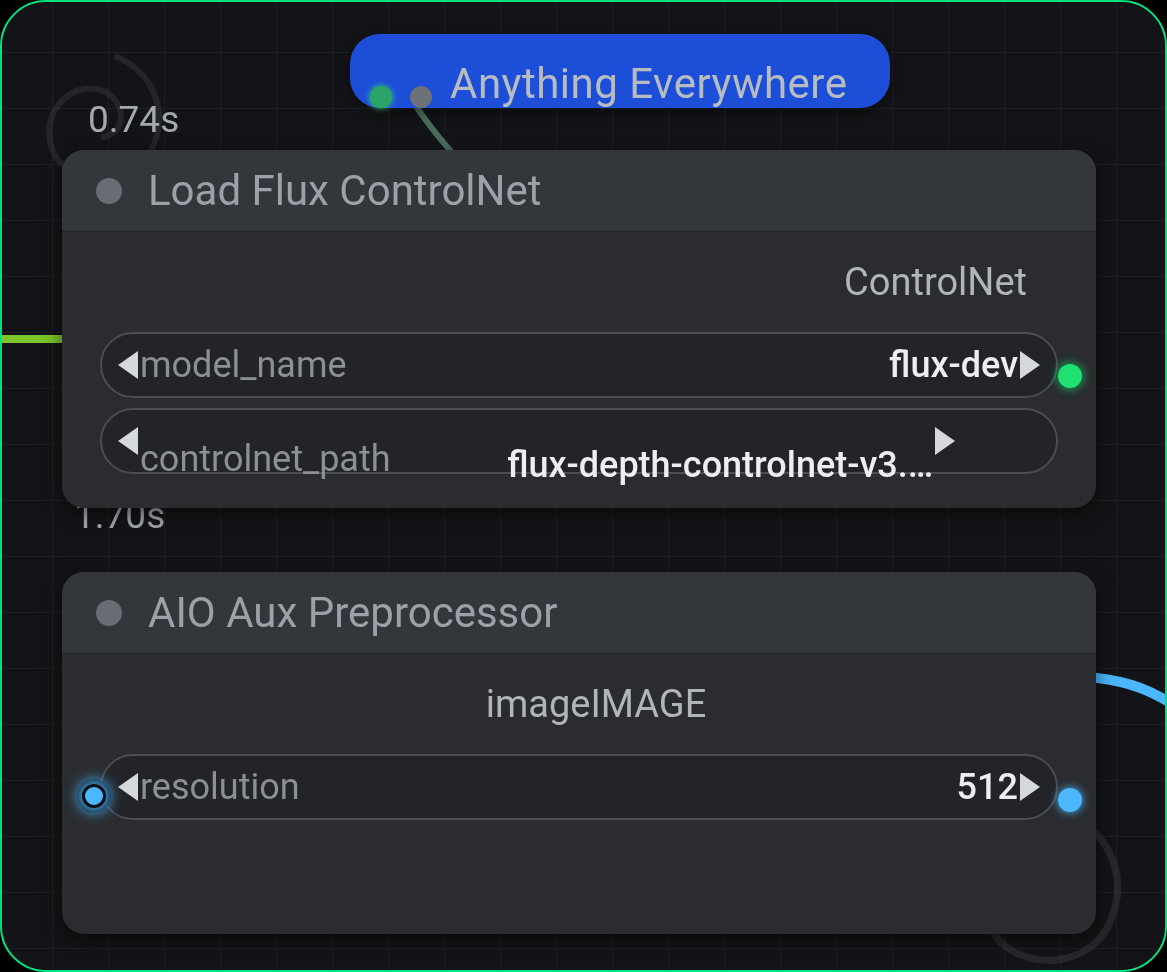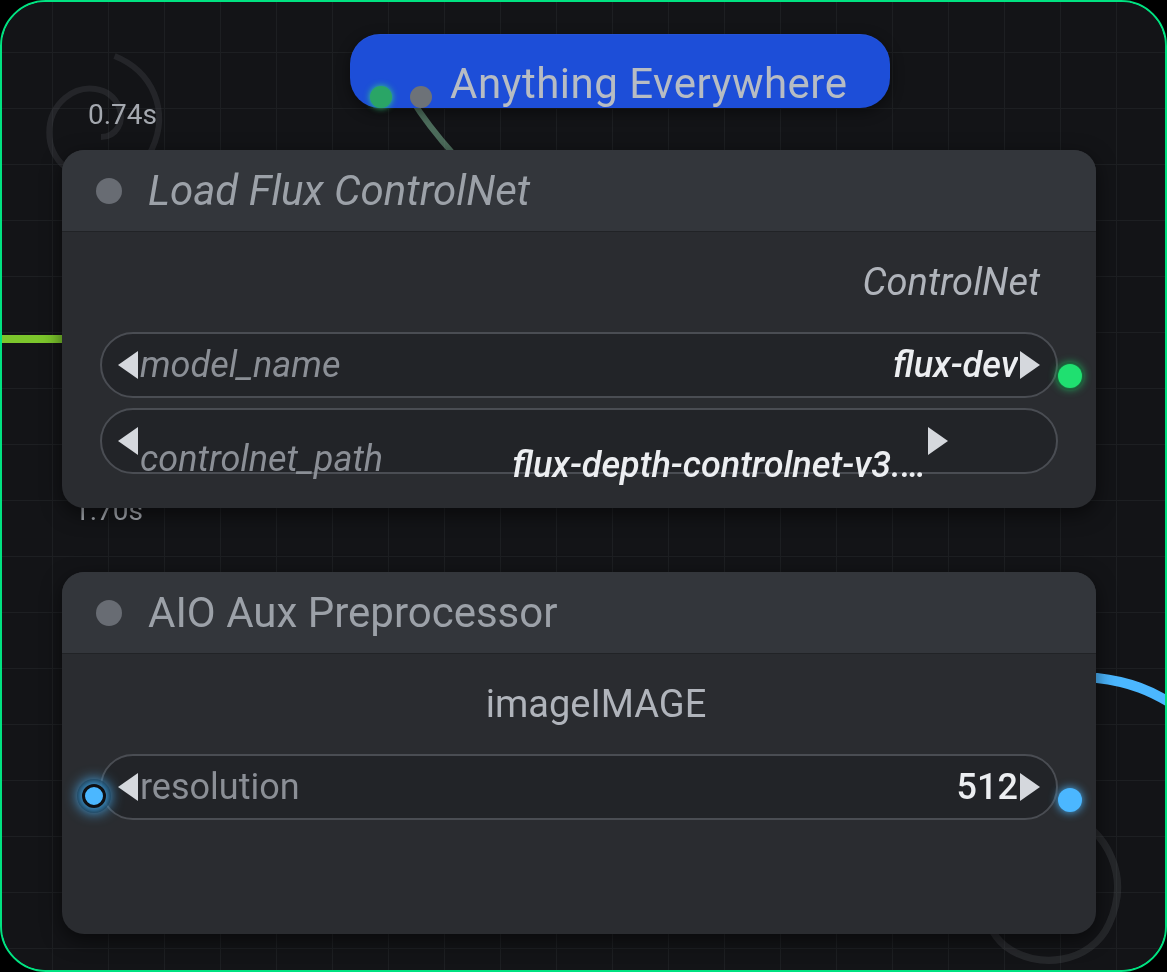--- a/index.html
+++ b/index.html
@@ -85,21 +85,21 @@
   }
   .node .body { padding: 18px 18px 26px 18px; position: relative; }
 
   
   .io-row {
     display: flex; justify-content: flex-end; align-items: center;
     padding: 10px 34px 18px 34px;
     color: #b0b4bb; font-size: 38px;
   }
   .io-row.split { justify-content: center; }
-  .io-row .label-right { margin-right: 4px; }
+  .io-row .label-right { margin-right: 17px; }
 
   
   .port {
     position: absolute;
     width: 24px; height: 24px; border-radius: 50%;
     box-shadow: 0 0 0 2px rgba(0,0,0,0.35);
   }
   .port.out-green { background: #1fe070; box-shadow: 0 0 10px #1fe070, 0 0 0 2px rgba(0,0,0,0.3); }
   .port.in-img {
     background: #4bb7ff;
@@ -136,28 +136,28 @@
   .widget .label  { color: #8b8f96; white-space: nowrap; }
   .widget .value  { color: #eceef1; font-weight: 500; margin-left: auto; text-align: right;
                     white-space: nowrap; overflow: hidden; text-overflow: ellipsis; max-width: 58%; }
   .widget.tight .label { flex: 0 0 auto; margin-top: 36px; }
   .widget.tight .value { flex: 1 1 auto; text-align: right; margin-left: 6px; margin-top: 48px; }
 
   
   .timing {
     position: absolute;
     color: #a4a8af;
-    font-size: 28px;
+    font-size: 37px;
     background: transparent;
   }
   .timing.t1 { top: 96px; left: 86px; }
   .timing.t2 { top: 492px; left: 72px; }
 
   
-  #node-controlnet { top: 148px; left: 60px; width: 1034px; height: 358px; font-style: italic; }
+  #node-controlnet { top: 148px; left: 60px; width: 1034px; height: 358px; }
   #node-preproc    { top: 570px; left: 60px; width: 1034px; height: 362px; }
 
   
   #node-controlnet .port.out-green { right: 14px; top: 132px; }
   #node-preproc .port.in-img  { left: 20px; top: 130px; }
   #node-preproc .port.out-img { right: 14px; top: 134px; }
 
   
   #node-preproc .io-row .l { margin-left: 34px; }
   #node-preproc .io-row .r { margin-right: 0; }

